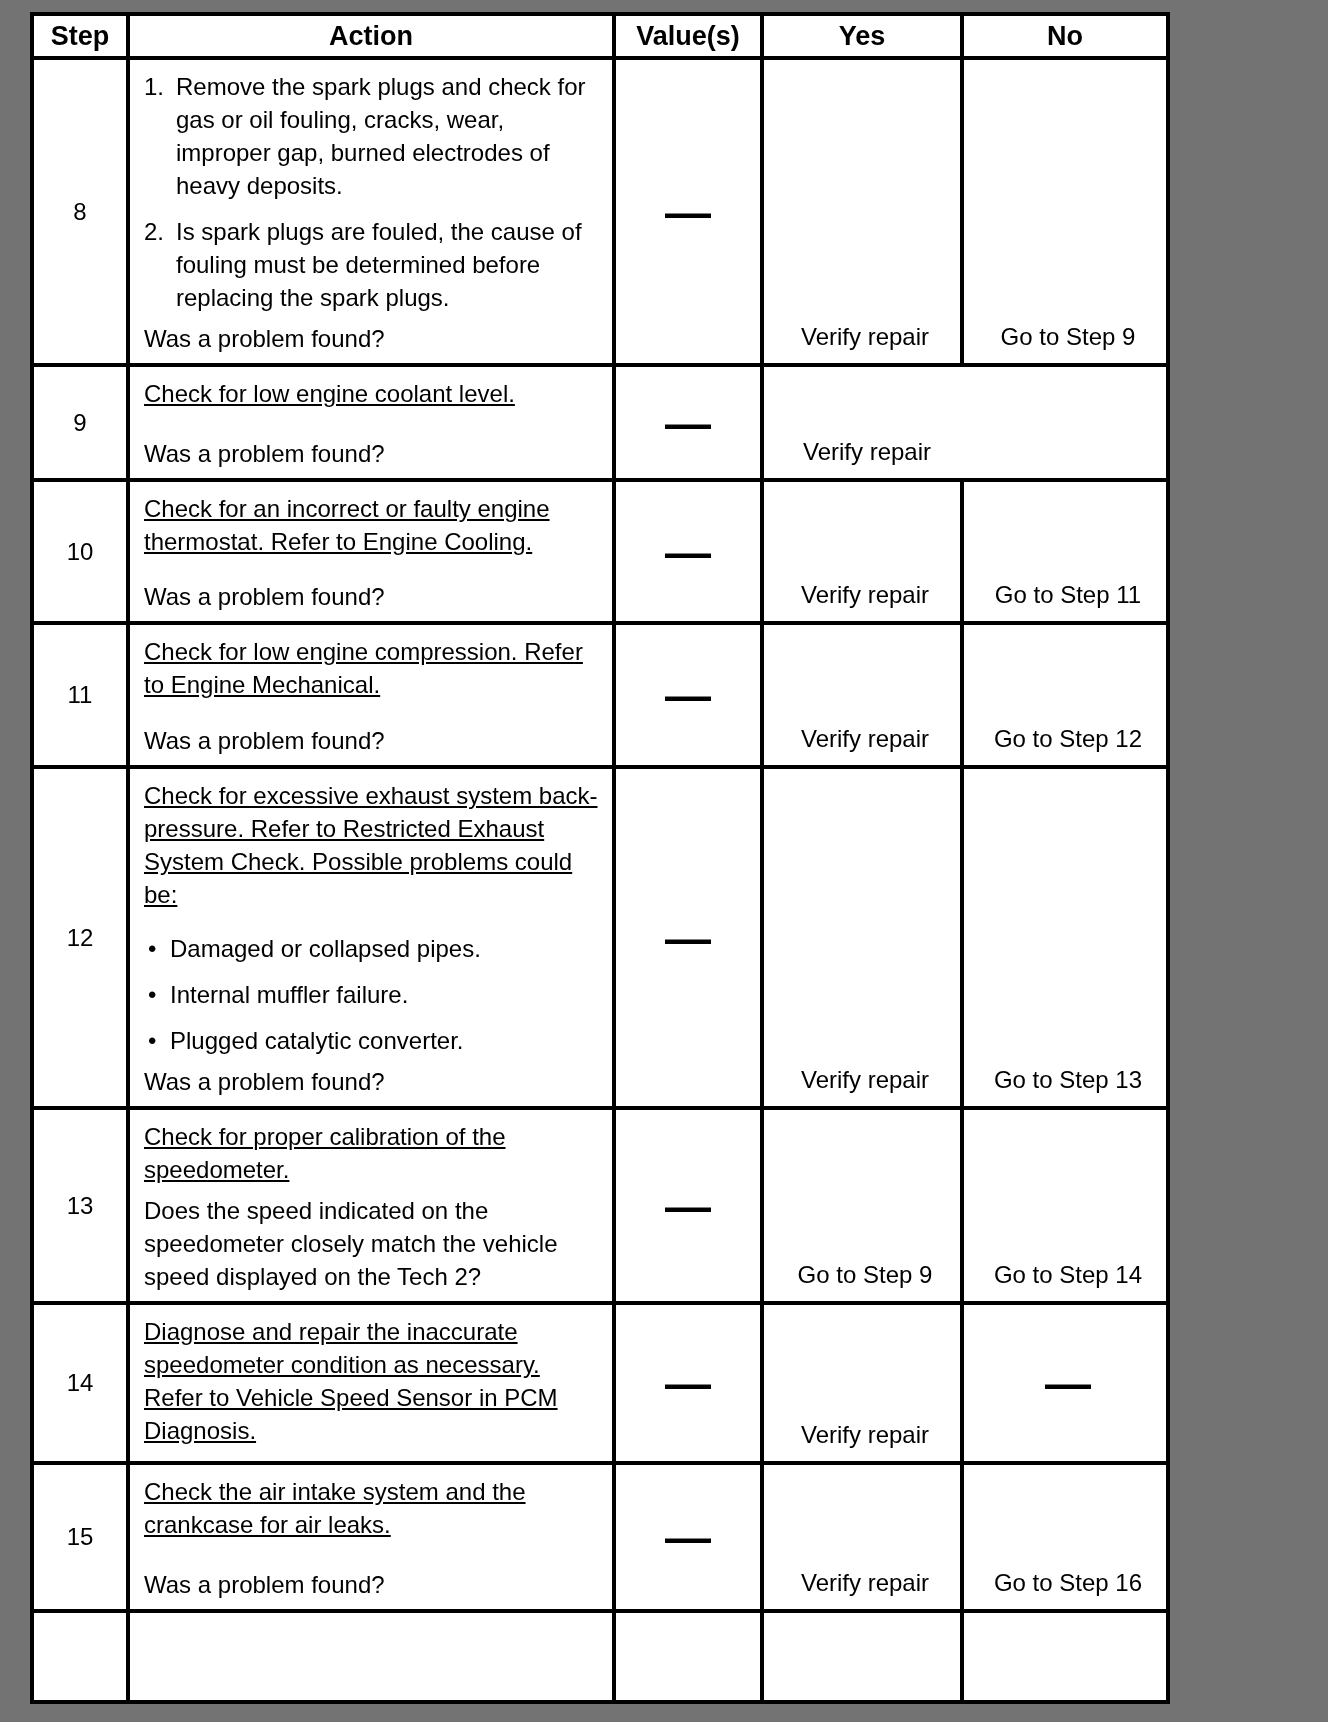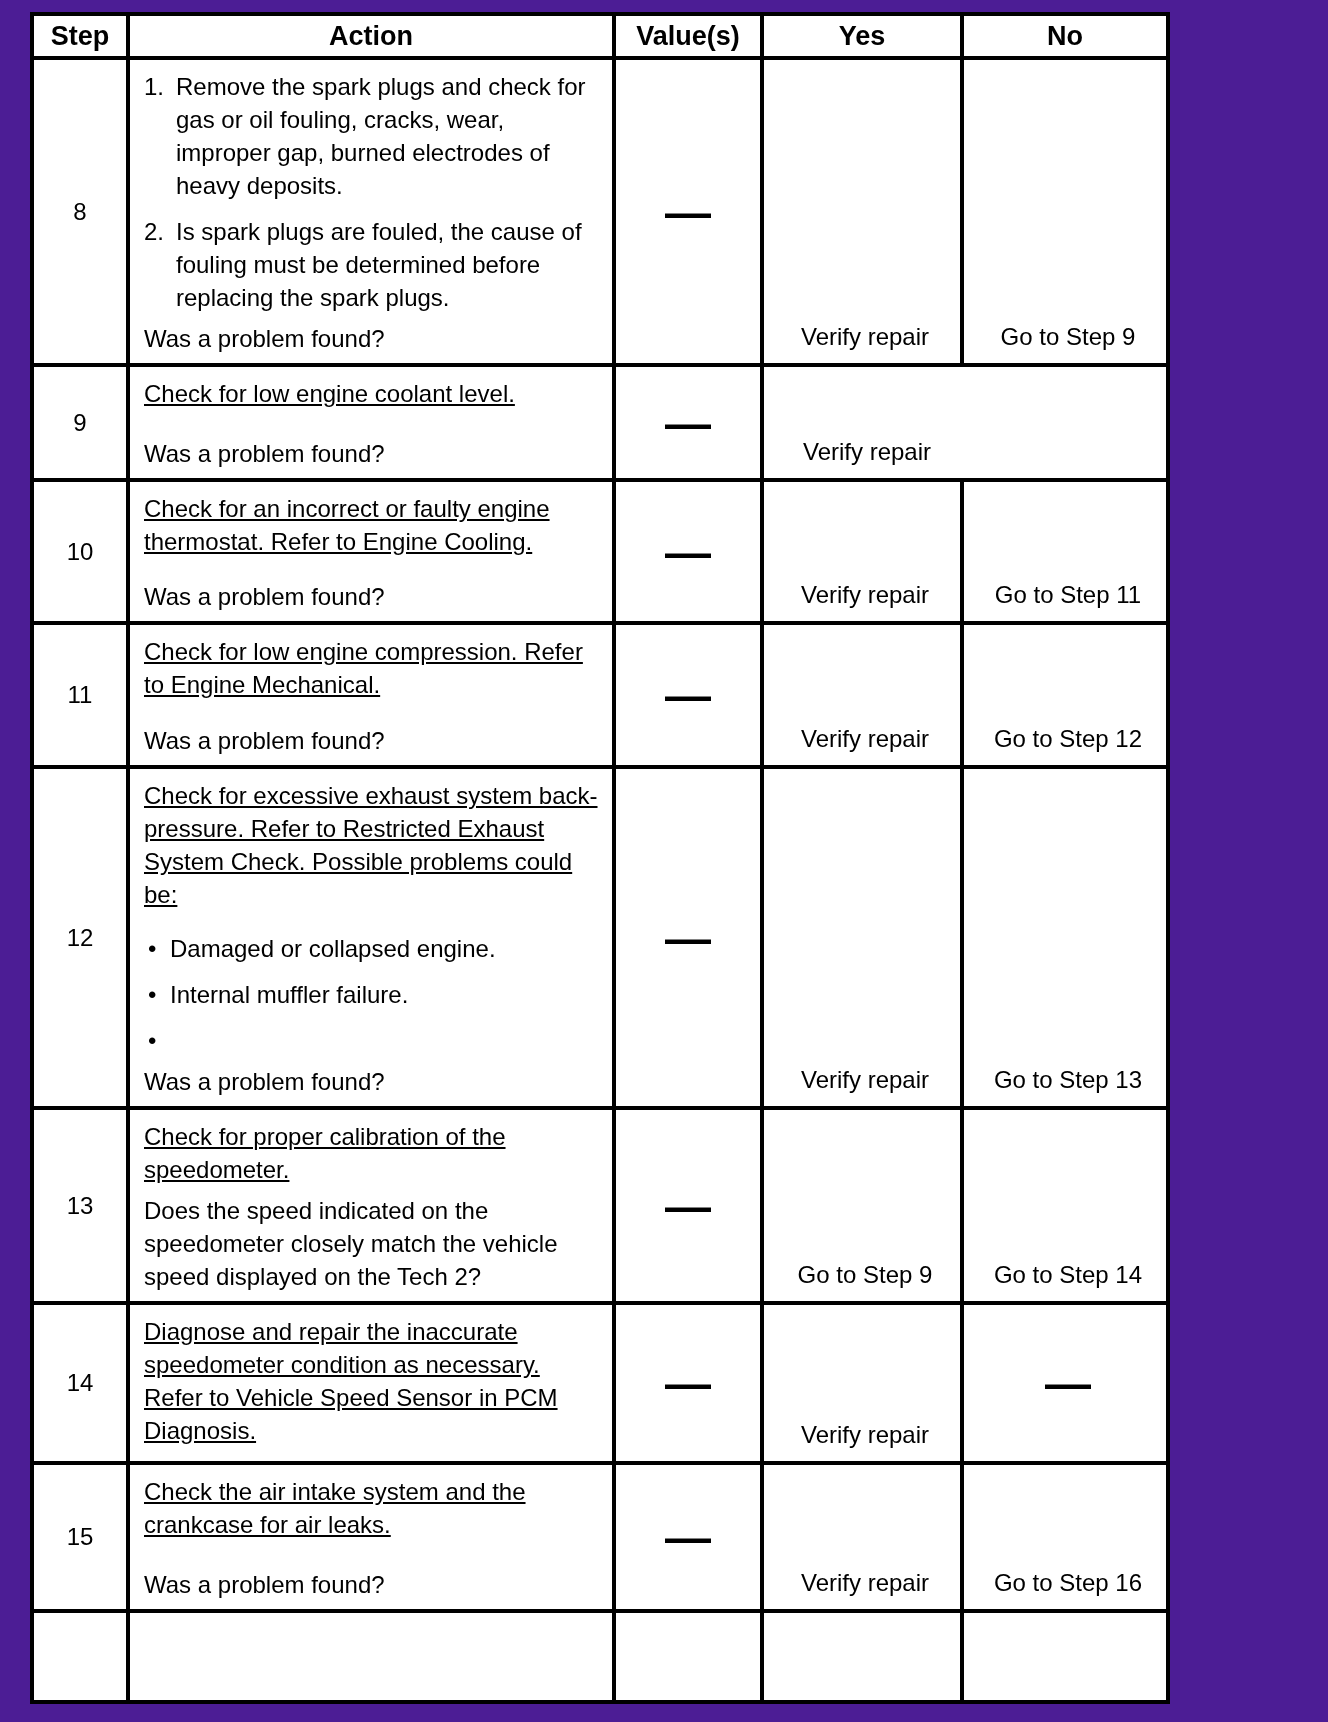--- a/index.html
+++ b/index.html
@@ -3,21 +3,21 @@
 <meta charset="utf-8">
 <style>
   * { box-sizing: border-box; }
   html, body { margin: 0; padding: 0; }
   body {
     width: 1328px; height: 1722px;
     background: #ffffff;
     font-family: "Liberation Sans", "DejaVu Sans", sans-serif;
     color: #000;
   }
-  .page { position: relative; width: 1328px; height: 1722px; overflow: hidden; background: #4c1d95; }
+  .page { position: relative; width: 1328px; height: 1722px; overflow: hidden; background: #737373; }
 
   .dtable {
     position: absolute; left: 30px; top: 12px;
     width: 1140px; height: 1692px;
     border: 4px solid #000;
     display: flex; flex-direction: column;
     background: #fff;
   }
 
   .t-row {
@@ -162,28 +162,29 @@
         </div>
     </div>
 
     <div class="t-row rh-12">
       <div class="cell c-step">12</div>
       <div class="cell c-action">
         <div class="para">Check for excessive exhaust system back-pressure. Refer to Restricted Exhaust System Check. Possible problems could be:</div>
         <div class="bullets">
           <div class="bl">
             <span class="bmark">•</span>
-            <span>Damaged or collapsed engine.</span>
+            <span>Damaged or collapsed pipes.</span>
           </div>
           <div class="bl">
             <span class="bmark">•</span>
             <span>Internal muffler failure.</span>
           </div>
           <div class="bl">
             <span class="bmark">•</span>
+            <span>Plugged catalytic converter.</span>
           </div>
         </div>
         <div class="question">Was a problem found?</div>
       </div>
       <div class="cell c-value">
           <span class="dash">—</span>
         </div>
       <div class="cell c-yes">
           <span>Verify repair</span>
         </div>

